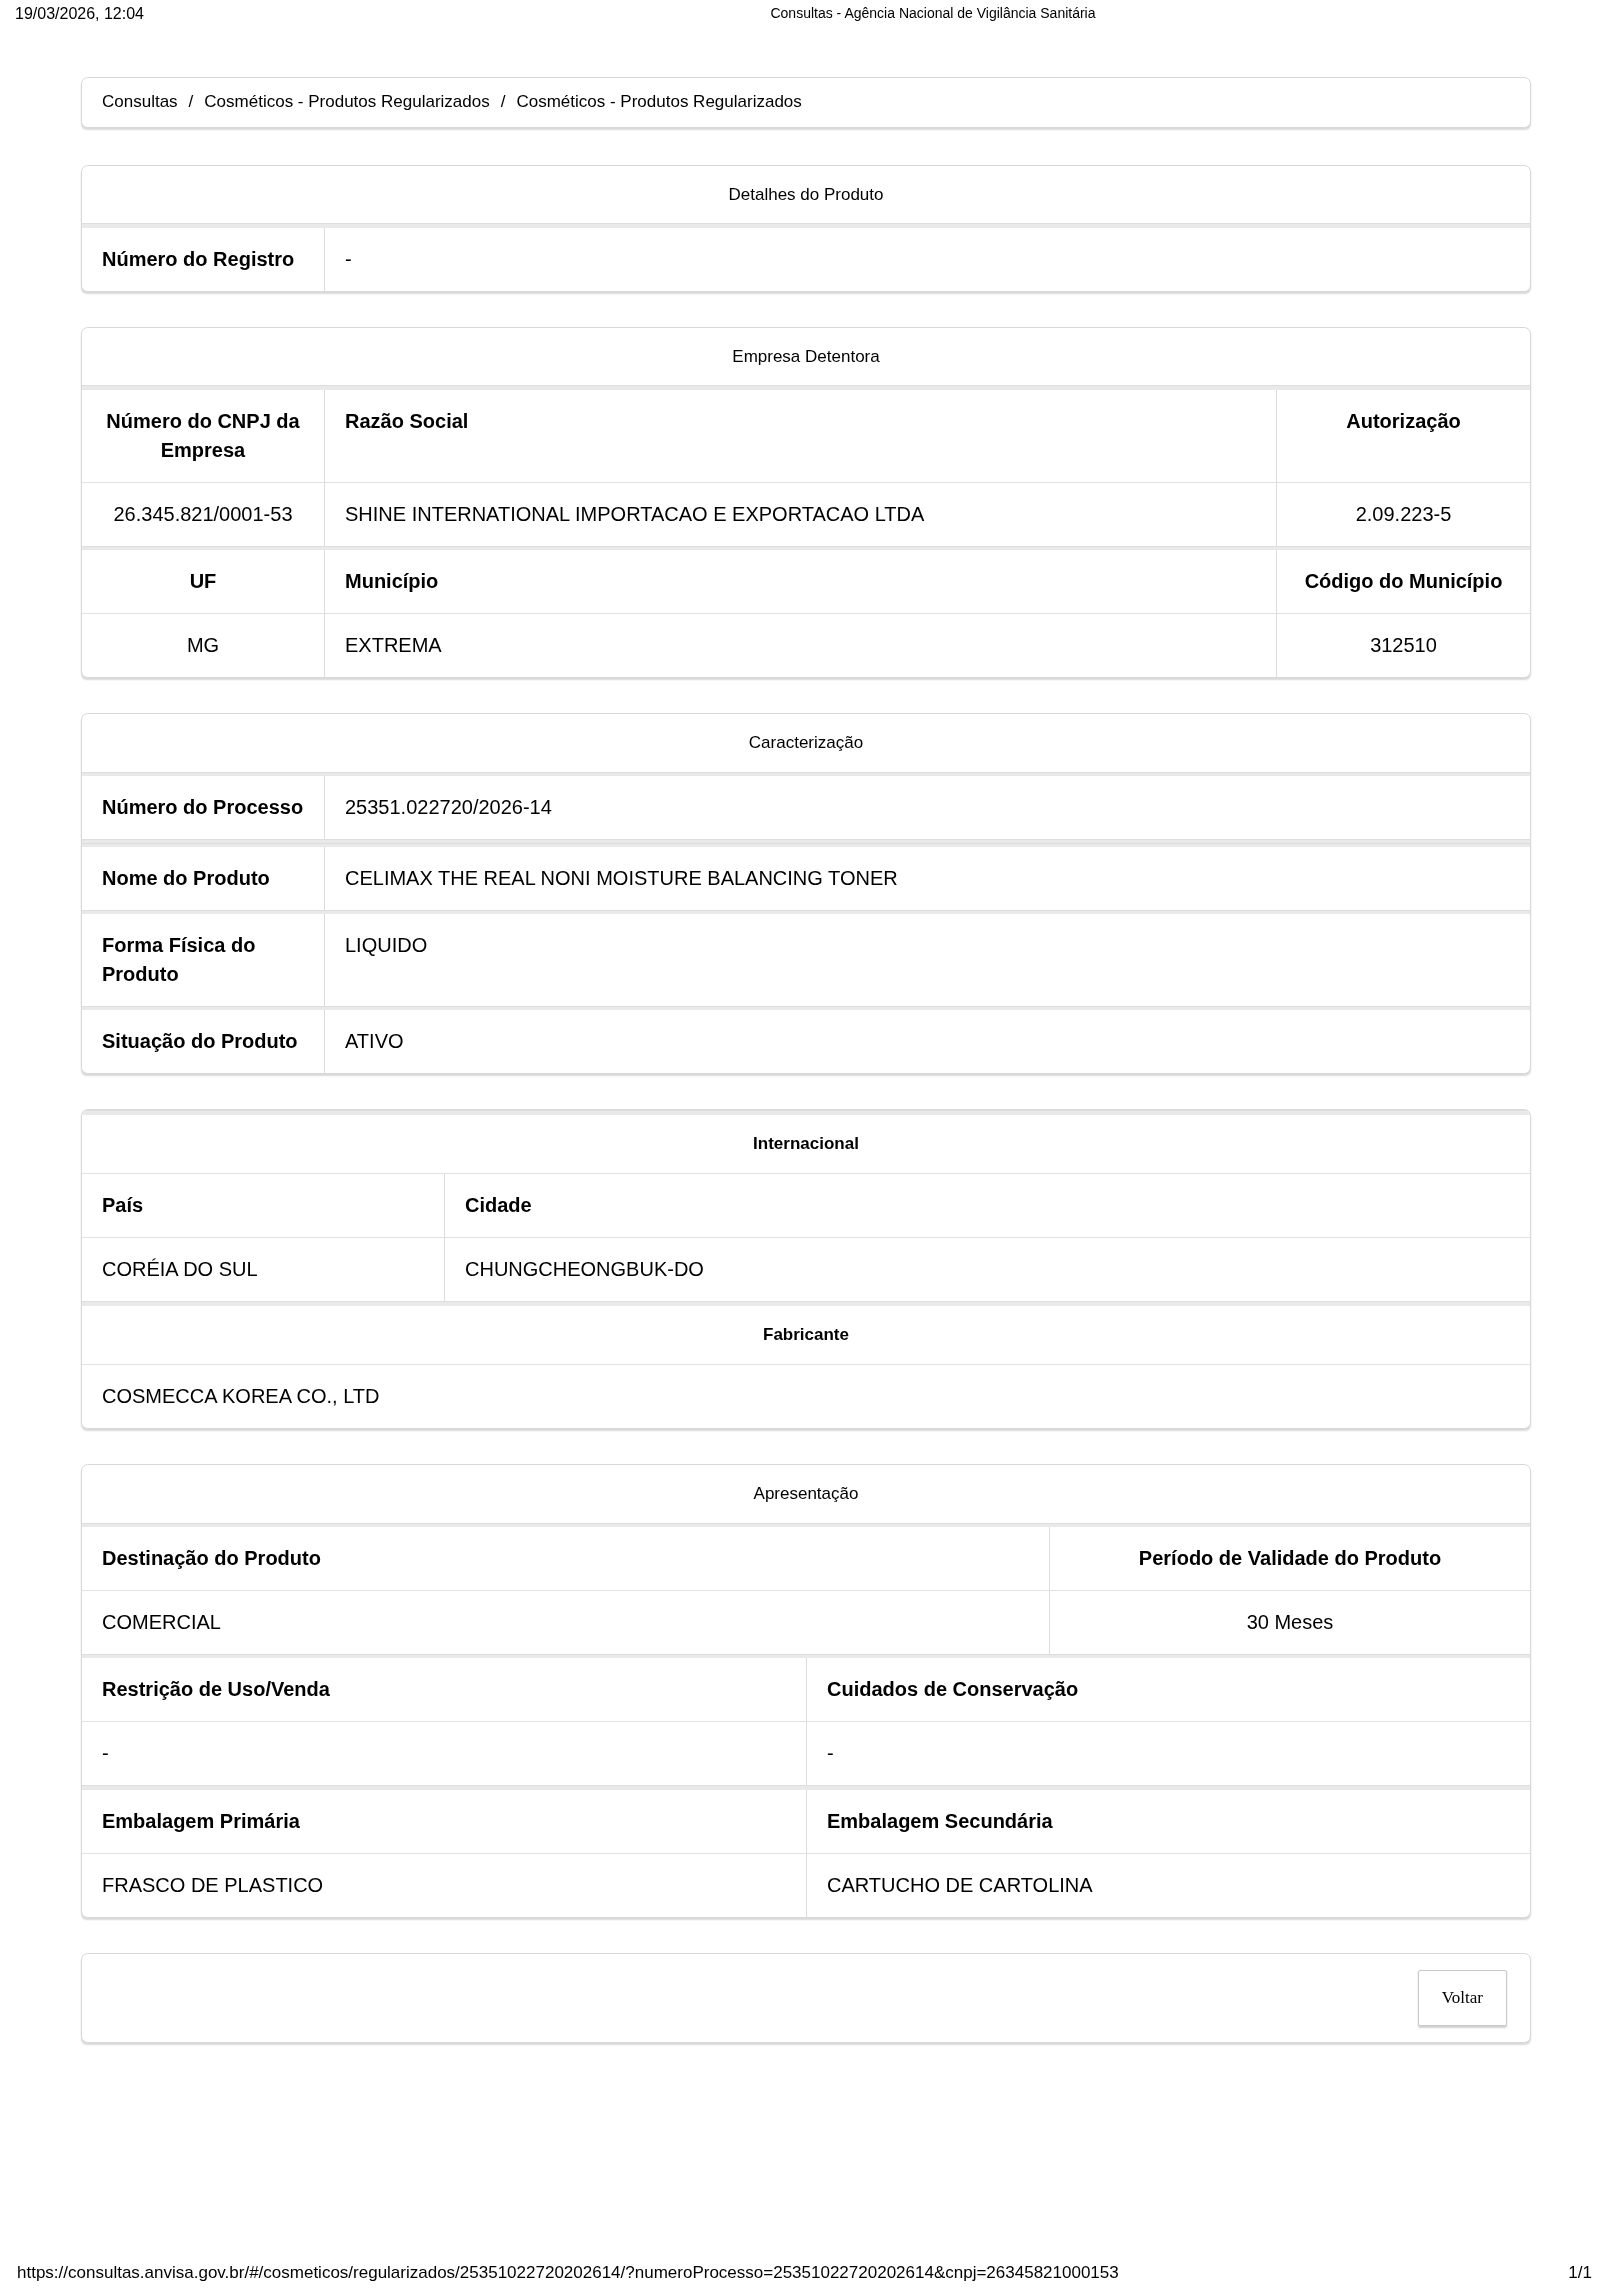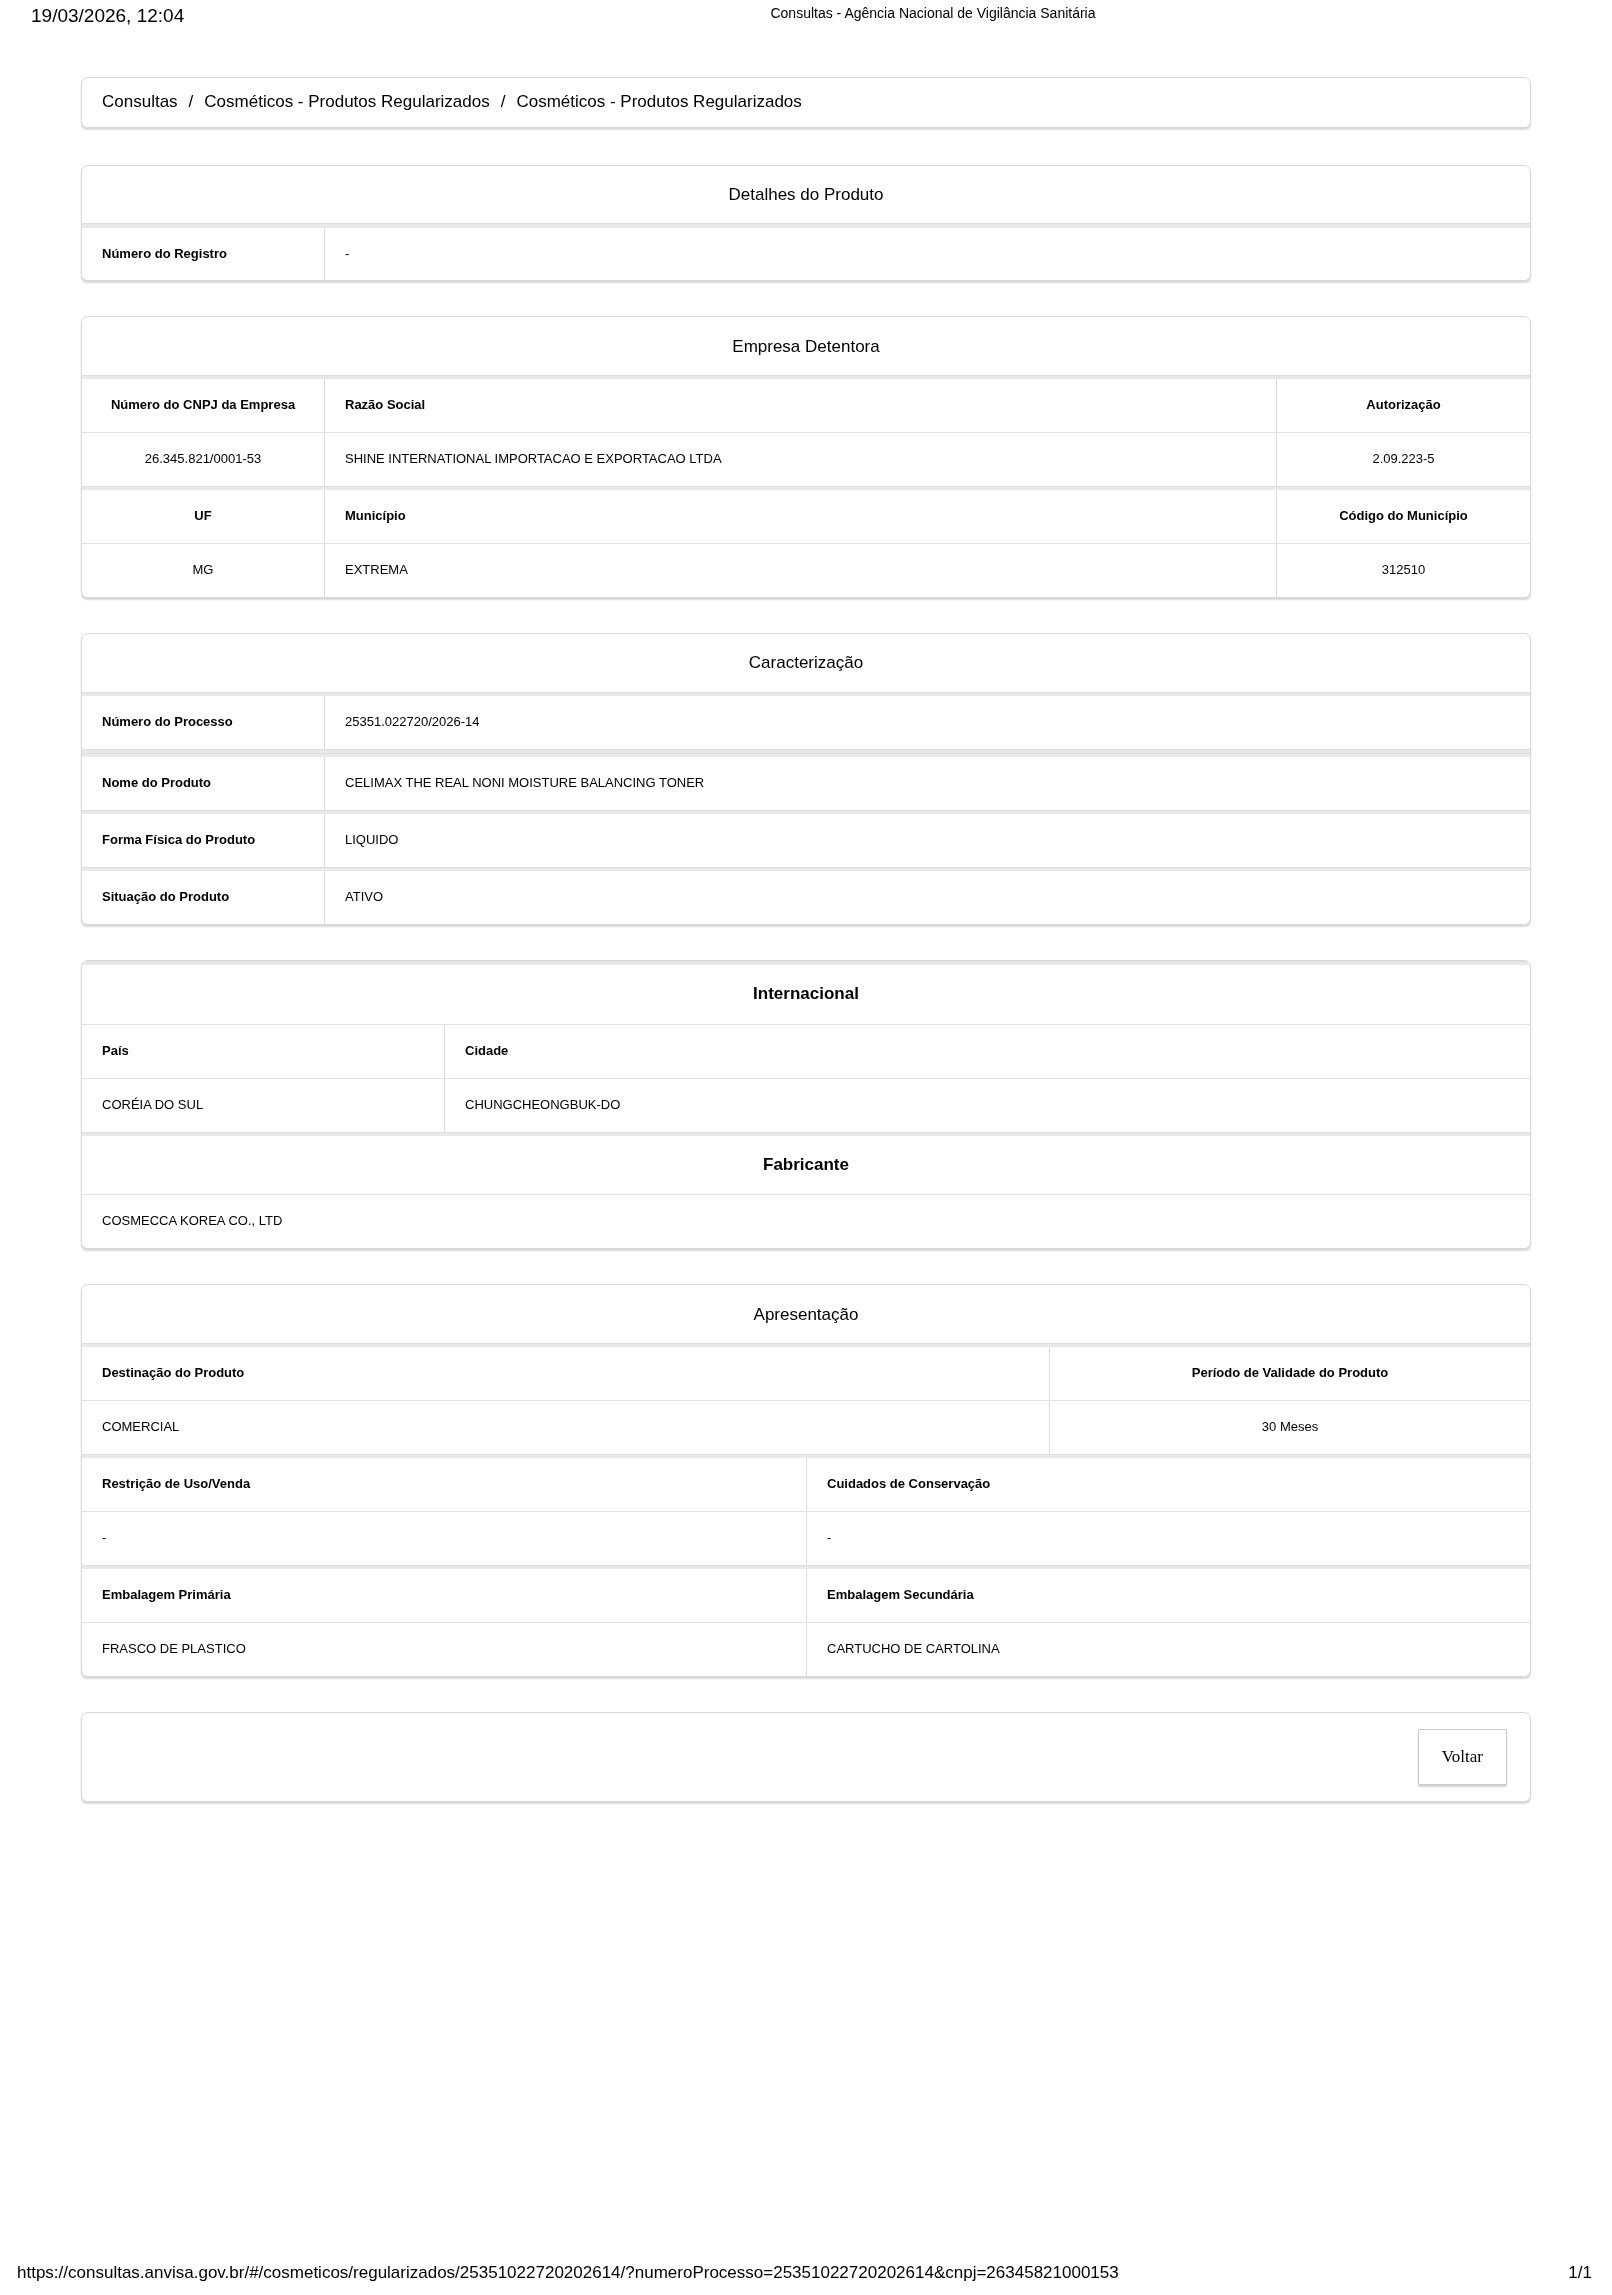--- a/index.html
+++ b/index.html
@@ -4,21 +4,21 @@
 <style>
   * { box-sizing: border-box; margin: 0; padding: 0; }
   html, body { background: #ffffff; }
   body {
     width: 1613px; height: 2295px;
     position: relative;
     font-family: "Liberation Sans", sans-serif;
     color: #000;
     overflow: hidden;
   }
-  .ph-date { position: absolute; top: 5px; left: 31px; font-size: 19px; }
+  .ph-date { position: absolute; top: 5px; left: 15px; font-size: 16px; }
   .ph-title { position: absolute; top: 5px; left: 933px; transform: translateX(-50%); font-size: 14px; white-space: nowrap; }
 
   .content { position: absolute; top: 77px; left: 81px; width: 1450px; }
 
   .card {
     background: #fff;
     border: 0.8px solid #d8d8d8;
     border-radius: 6.7px;
     box-shadow: 0 2.5px 1.7px -0.8px #d9d9d9;
     overflow: hidden;
@@ -33,21 +33,21 @@
   .hdiv { height: 4.2px; background: #e9e9e9; border-top: 0.8px solid #dedede; }
   .thin-top { border-top: 0.8px solid #e2e2e2; }
 
   .row { display: grid; }
   .g-label { grid-template-columns: 242px 1fr; }
   .g-emp   { grid-template-columns: 242px 952px 1fr; }
   .g-pais  { grid-template-columns: 362px 1fr; }
   .g-apr1  { grid-template-columns: 967px 1fr; }
   .g-apr2  { grid-template-columns: 1fr 1fr; }
 
-  .cell { padding: 17px 20px; font-size: 13px; line-height: 1.45; }
+  .cell { padding: 17px 20px; font-size: 20px; line-height: 1.45; }
   .row .cell + .cell { border-left: 0.8px solid #dcdcdc; }
   .b { font-weight: bold; }
   .c { text-align: center; }
   .band { padding: 17px 20px; font-size: 17px; line-height: 1.45; text-align: center; font-weight: bold; }
 
   .voltar-card { padding: 16px 23px; display: flex; justify-content: flex-end; margin-bottom: 0; }
   .voltar-btn {
     font-family: Liberation Serif, serif;
     font-size: 17px;
     padding: 17px 23px;

